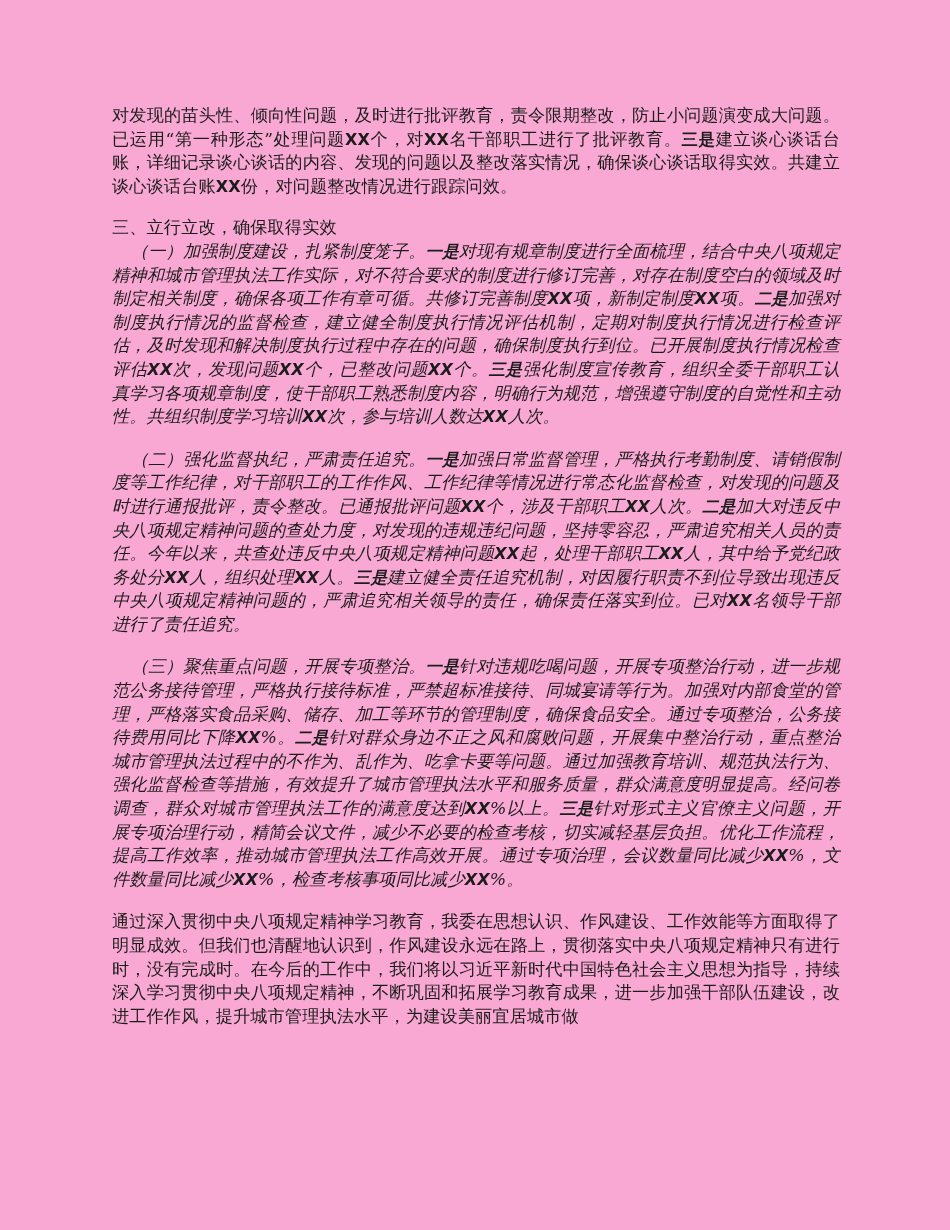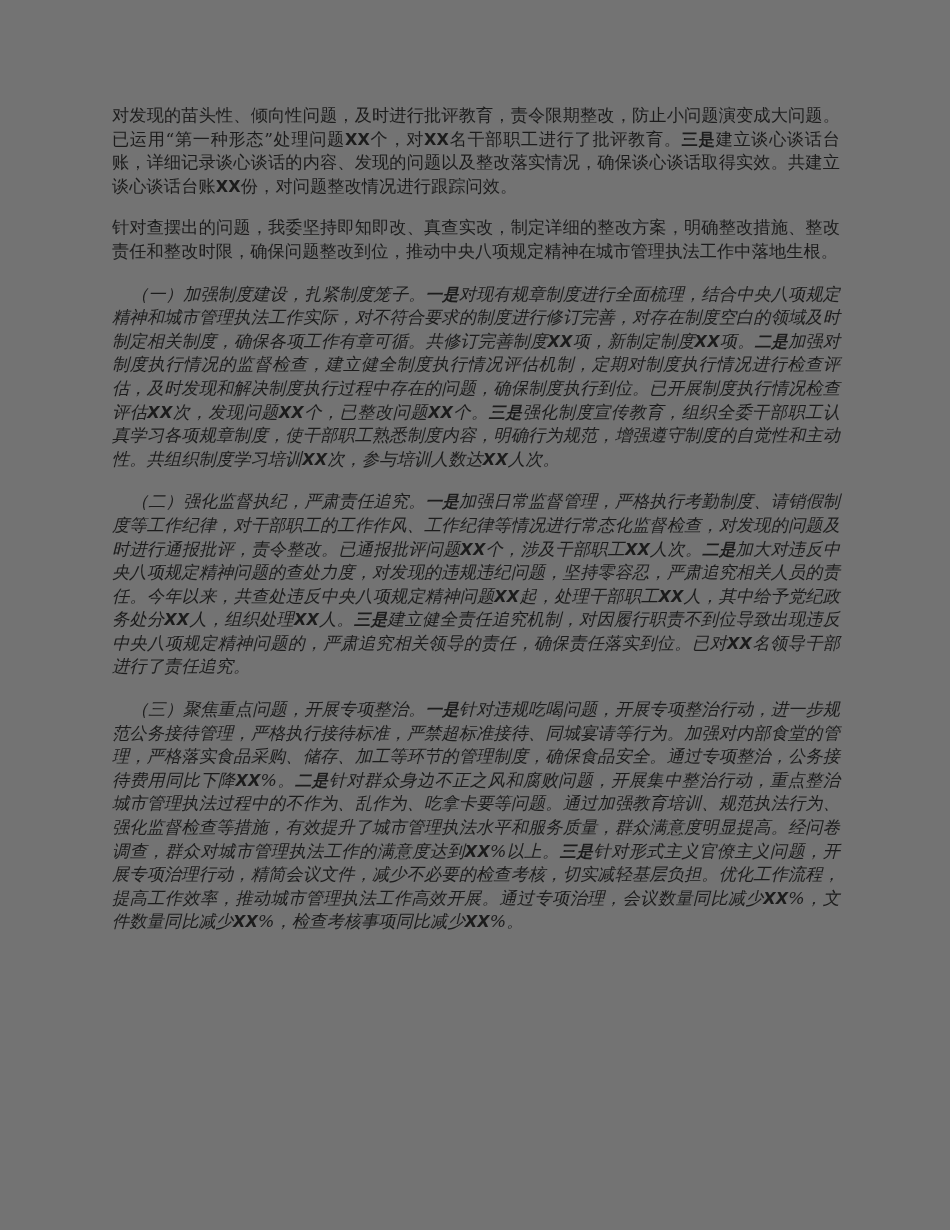--- a/index.html
+++ b/index.html
@@ -12,21 +12,21 @@
     width: 950px;
     height: 1230px;
     font-family: "DejaVu Serif", "Liberation Serif", serif;
     color: #1a1a1a;
     overflow: hidden;
   }
   #page {
     position: relative;
     width: 950px;
     height: 1230px;
-    background: #737373;
+    background: #f9a8d4;
     box-sizing: border-box;
   }
   #content {
     position: absolute;
     left: 112px;
     top: 104px;
     width: 728px;
   }
   p.para {
     margin: 0 0 0 0;
@@ -66,18 +66,19 @@
     margin: 0 0 18px 0;
     color: #1c1c1c;
   }
 </style>
 </head>
 <body>
 
 <div id="page">
   <div id="content">
       <p class="para gap-after"><span>对发现的苗头性、倾向性问题，及时进行批评教育，责令限期整改，防止小问题演变成大问题。已运用</span><span>“第一种形态”处理问题</span><span class="xx">XX</span><span>个，对</span><span class="xx">XX</span><span>名干部职工进行了批评教育。</span><span class="b">三是</span><span>建立谈心谈话台账，详细记录谈心谈话的内容、发现的问题以及整改落实情况，确保谈心谈话取得实效。共建立谈心谈话台账</span><span class="xx">XX</span><span>份，对问题整改情况进行跟踪问效。</span></p>
-      <p class="para gap-after-lg"><span>针对查摆出的问题，我委坚持即知即改、真查实改，制定详细的整改方案，明确整改措施、整改责任和整改时限，确保问题整改到位，推动中央八项规定精神在城市管理执法工作中落地生根。</span></p>
+      <p class="para heading">三、立行立改，确保取得实效</p>
       <p class="para indent gap-after-lg"><span>（一）加强制度建设，扎紧制度笼子。</span><span class="b">一是</span><span>对现有规章制度进行全面梳理，结合中央八项规定精神和城市管理执法工作实际，对不符合要求的制度进行修订完善，对存在制度空白的领域及时制定相关制度，确保各项工作有章可循。共修订完善制度</span><span class="xx">XX</span><span>项，新制定制度</span><span class="xx">XX</span><span>项。</span><span class="b">二是</span><span>加强对制度执行情况的监督检查，建立健全制度执行情况评估机制，定期对制度执行情况进行检查评估，及时发现和解决制度执行过程中存在的问题，确保制度执行到位。已开展制度执行情况检查评估</span><span class="xx">XX</span><span>次，发现问题</span><span class="xx">XX</span><span>个，已整改问题</span><span class="xx">XX</span><span>个。</span><span class="b">三是</span><span>强化制度宣传教育，组织全委干部职工认真学习各项规章制度，使干部职工熟悉制度内容，明确行为规范，增强遵守制度的自觉性和主动性。共组织制度学习培训</span><span class="xx">XX</span><span>次，参与培训人数达</span><span class="xx">XX</span><span>人次。</span></p>
       <p class="para indent gap-after-lg"><span>（二）强化监督执纪，严肃责任追究。</span><span class="b">一是</span><span>加强日常监督管理，严格执行考勤制度、请销假制度等工作纪律，对干部职工的工作作风、工作纪律等情况进行常态化监督检查，对发现的问题及时进行通报批评，责令整改。已通报批评问题</span><span class="xx">XX</span><span>个，涉及干部职工</span><span class="xx">XX</span><span>人次。</span><span class="b">二是</span><span>加大对违反中央八项规定精神问题的查处力度，对发现的违规违纪问题，坚持零容忍，严肃追究相关人员的责任。今年以来，共查处违反中央八项规定精神问题</span><span class="xx">XX</span><span>起，处理干部职工</span><span class="xx">XX</span><span>人，其中给予党纪政务处分</span><span class="xx">XX</span><span>人，组织处理</span><span class="xx">XX</span><span>人。</span><span class="b">三是</span><span>建立健全责任追究机制，对因履行职责不到位导致出现违反中央八项规定精神问题的，严肃追究相关领导的责任，确保责任落实到位。已对</span><span class="xx">XX</span><span>名领导干部进行了责任追究。</span></p>
       <p class="para indent gap-after-lg"><span>（三）聚焦重点问题，开展专项整治。</span><span class="b">一是</span><span>针对违规吃喝问题，开展专项整治行动，进一步规范公务接待管理，严格执行接待标准，严禁超标准接待、同城宴请等行为。加强对内部食堂的管理，严格落实食品采购、储存、加工等环节的管理制度，确保食品安全。通过专项整治，公务接待费用同比下降</span><span class="xx">XX</span><span>%。</span><span class="b">二是</span><span>针对群众身边不正之风和腐败问题，开展集中整治行动，重点整治城市管理执法过程中的不作为、乱作为、吃拿卡要等问题。通过加强教育培训、规范执法行为、强化监督检查等措施，有效提升了城市管理执法水平和服务质量，群众满意度明显提高。经问卷调查，群众对城市管理执法工作的满意度达到</span><span class="xx">XX</span><span>%以上。</span><span class="b">三是</span><span>针对形式主义官僚主义问题，开展专项治理行动，精简会议文件，减少不必要的检查考核，切实减轻基层负担。优化工作流程，提高工作效率，推动城市管理执法工作高效开展。通过专项治理，会议数量同比减少</span><span class="xx">XX</span><span>%，文件数量同比减少</span><span class="xx">XX</span><span>%，检查考核事项同比减少</span><span class="xx">XX</span><span>%。</span></p>
+      <p class="para gap-after"><span>通过深入贯彻中央八项规定精神学习教育，我委在思想认识、作风建设、工作效能等方面取得了明显成效。但我们也清醒地认识到，作风建设永远在路上，贯彻落实中央八项规定精神只有进行时，没有完成时。在今后的工作中，我们将以习近平新时代中国特色社会主义思想为指导，持续深入学习贯彻中央八项规定精神，不断巩固和拓展学习教育成果，进一步加强干部队伍建设，改进工作作风，提升城市管理执法水平，为建设美丽宜居城市做</span></p>
     </div>
 </div>
 
 </body></html>

